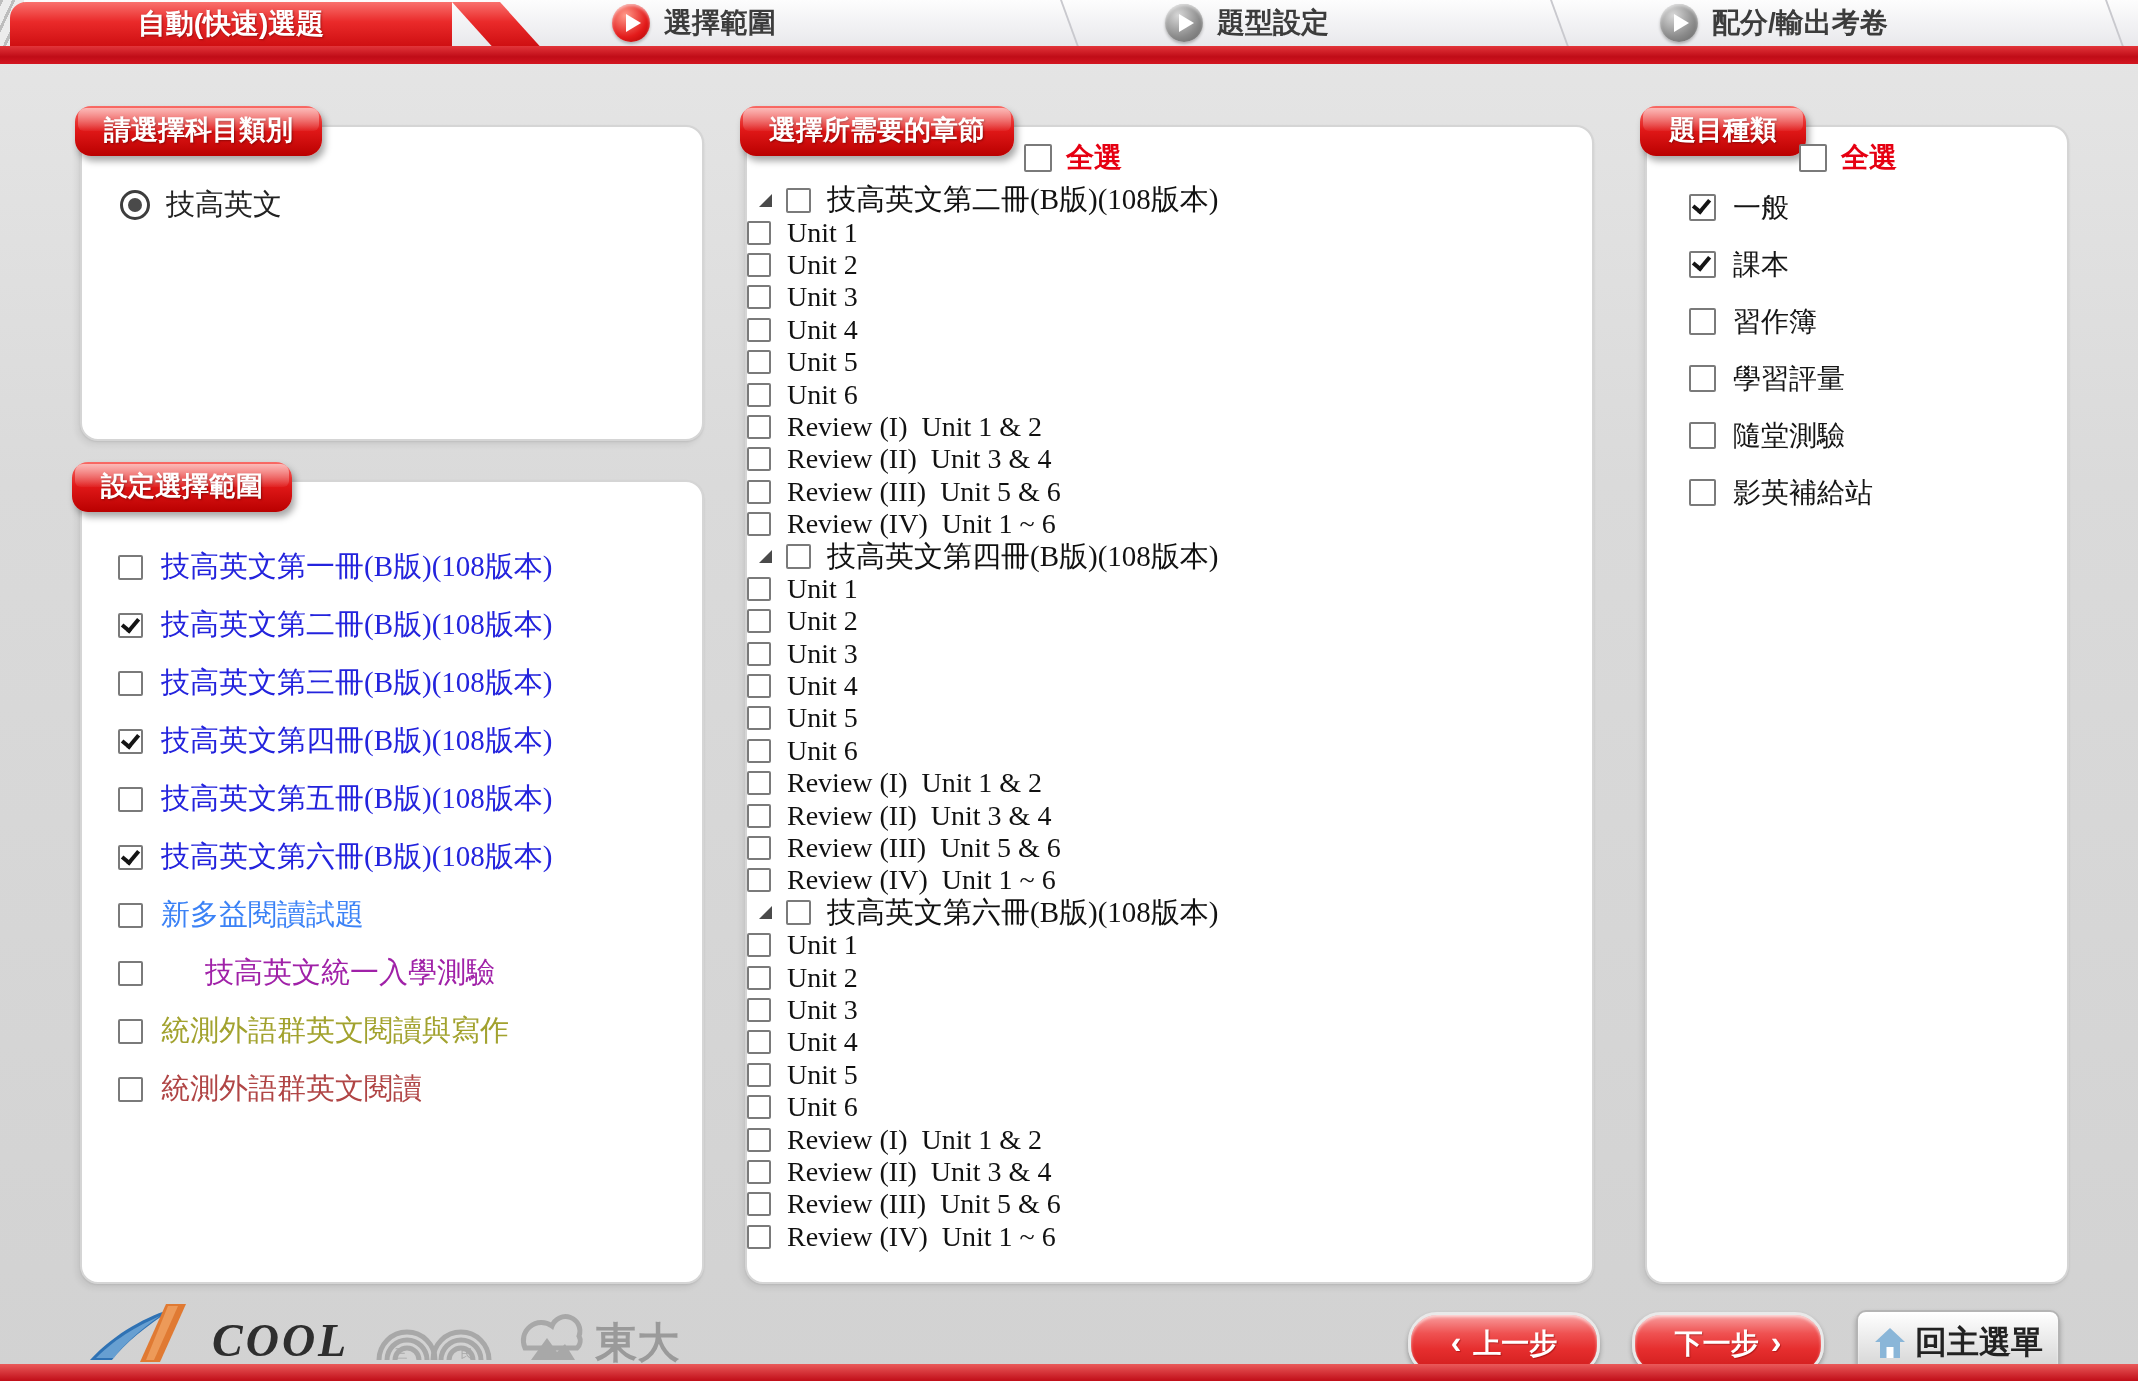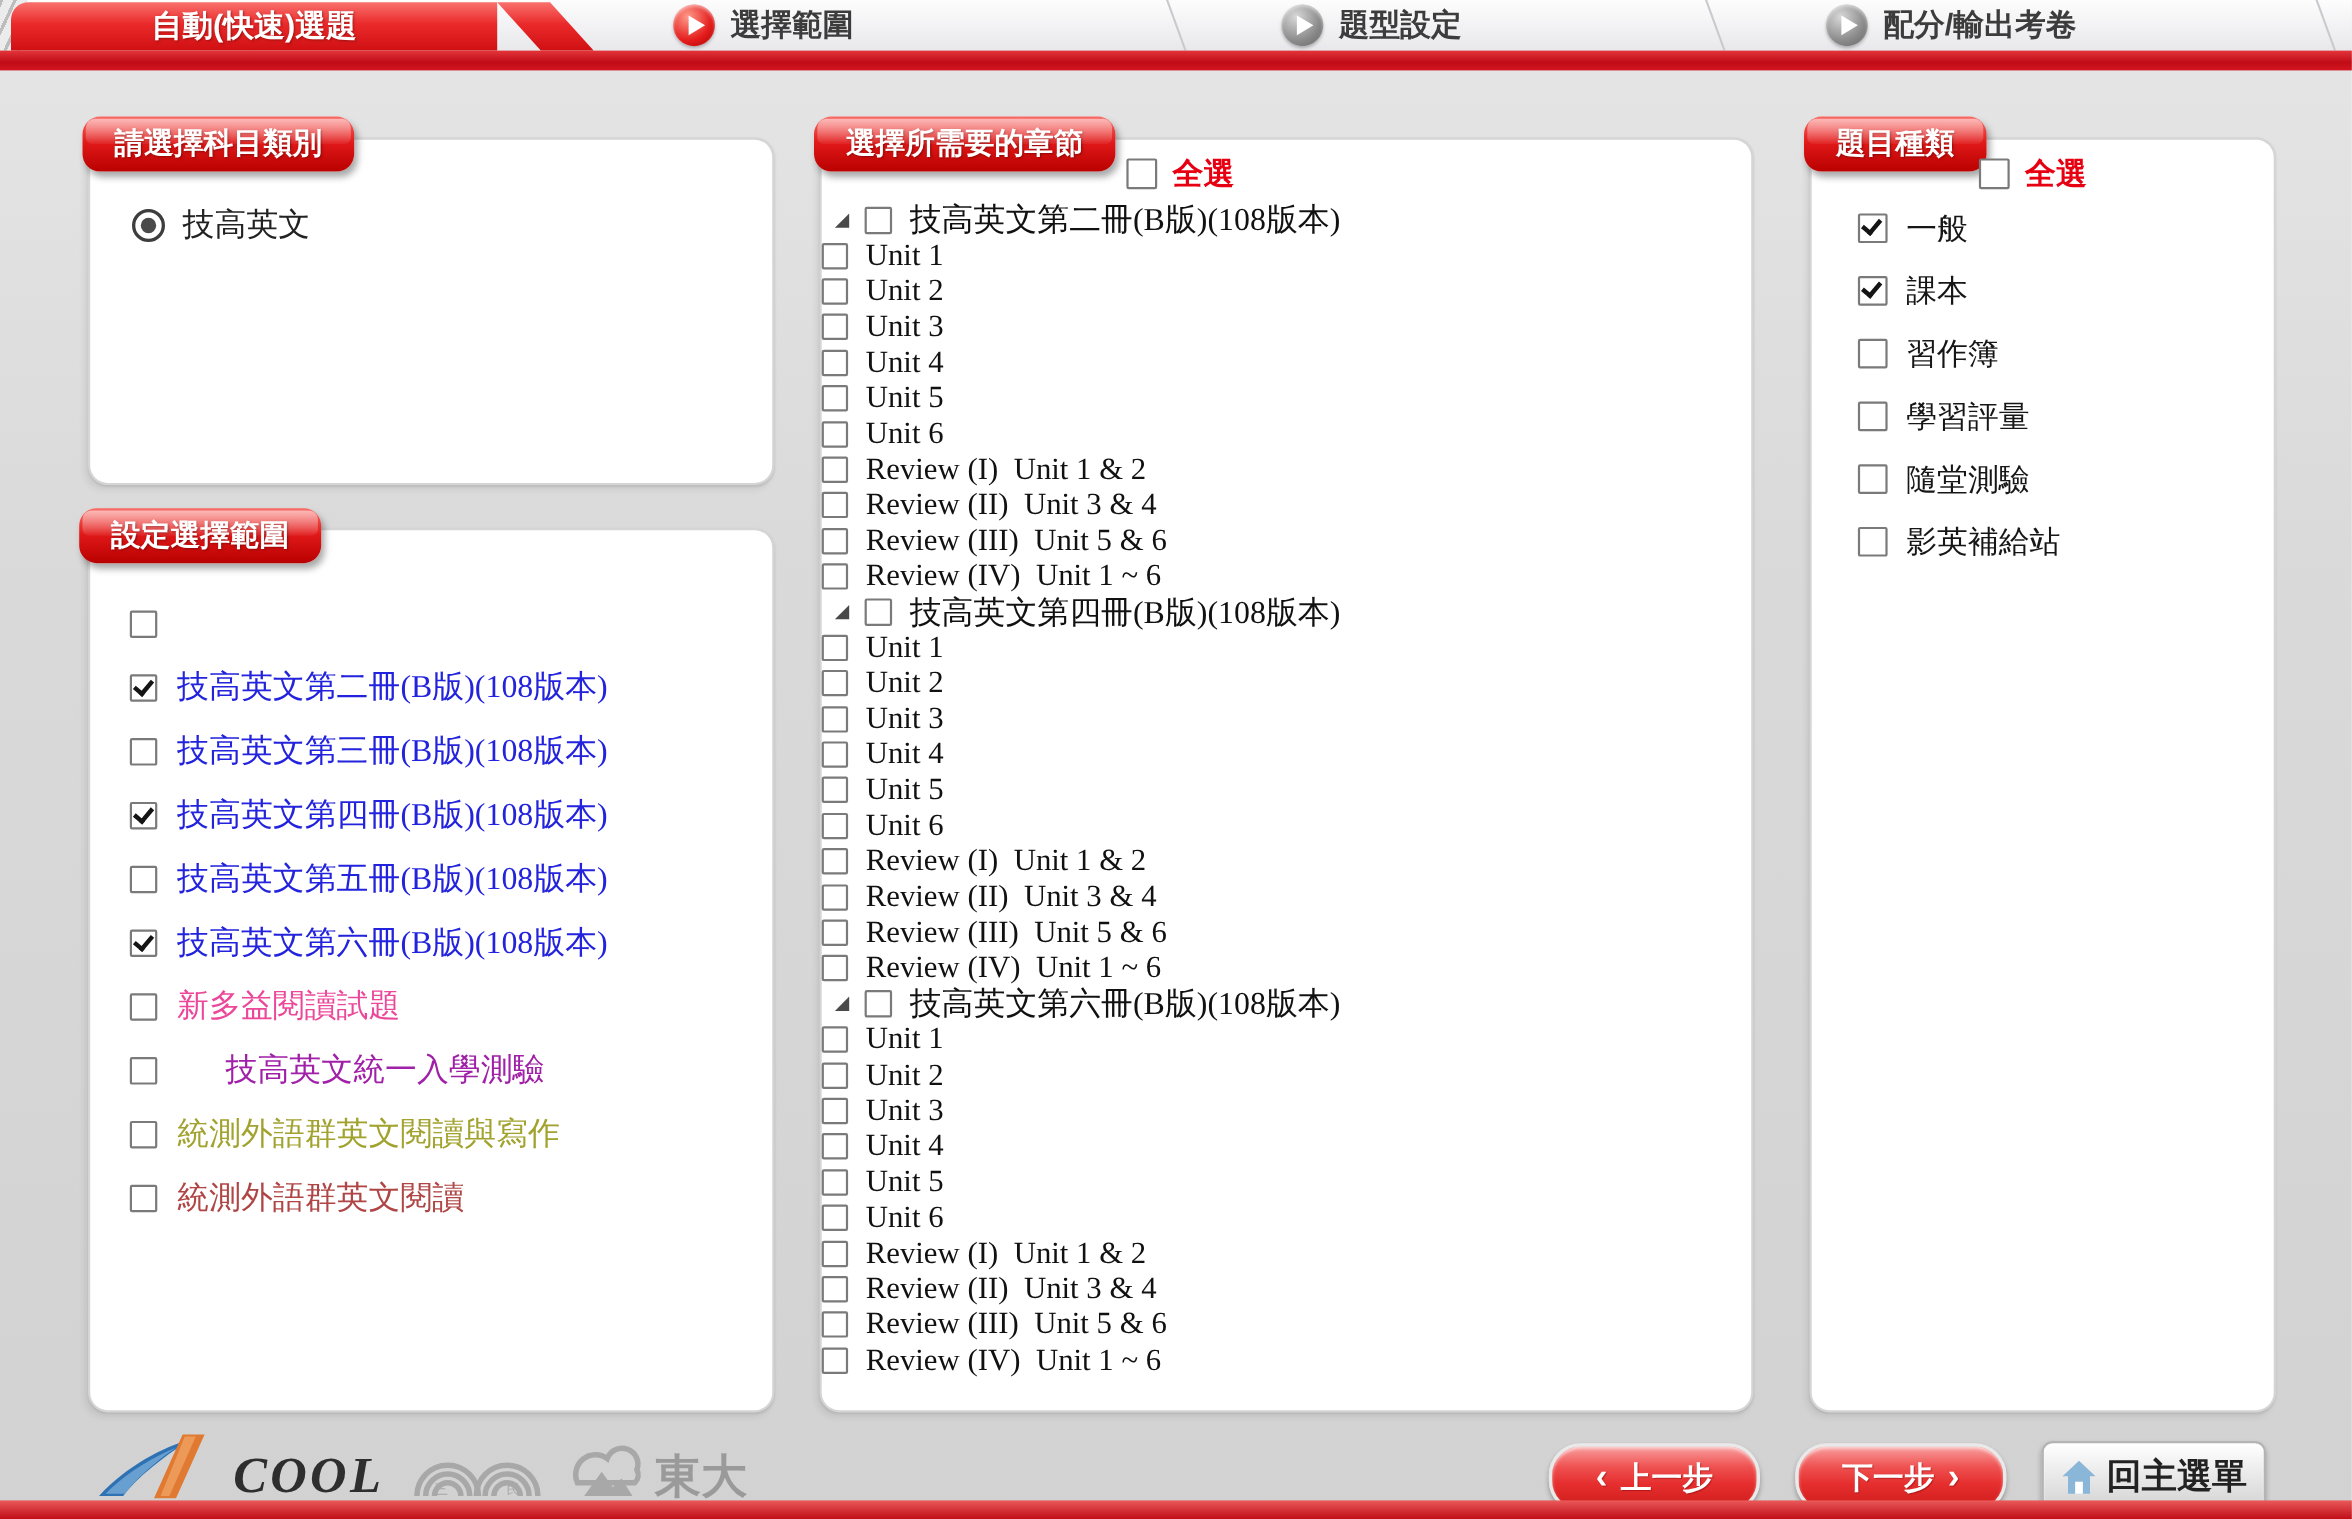--- a/index.html
+++ b/index.html
@@ -145,20 +145,21 @@
     <span class="radio selected"></span>
     <span class="subject-label">技高英文</span>
   </div>
 </section>
 
 <div class="tag tag-scope">設定選擇範圍</div>
 <section class="panel panel-scope">
   <div class="scope-list">
       <div class="scope-row">
         <span class="cb"></span>
+        <span class="scope-label" style="color: rgb(35, 35, 221);">技高英文第一冊(B版)(108版本)</span>
       </div>
       <div class="scope-row">
         <span class="cb checked"></span>
         <span class="scope-label" style="color: rgb(35, 35, 221);">技高英文第二冊(B版)(108版本)</span>
       </div>
       <div class="scope-row">
         <span class="cb"></span>
         <span class="scope-label" style="color: rgb(35, 35, 221);">技高英文第三冊(B版)(108版本)</span>
       </div>
       <div class="scope-row">
@@ -168,21 +169,21 @@
       <div class="scope-row">
         <span class="cb"></span>
         <span class="scope-label" style="color: rgb(35, 35, 221);">技高英文第五冊(B版)(108版本)</span>
       </div>
       <div class="scope-row">
         <span class="cb checked"></span>
         <span class="scope-label" style="color: rgb(35, 35, 221);">技高英文第六冊(B版)(108版本)</span>
       </div>
       <div class="scope-row">
         <span class="cb"></span>
-        <span class="scope-label" style="color: #ec4899;">新多益閱讀試題</span>
+        <span class="scope-label" style="color: #3b82f6;">新多益閱讀試題</span>
       </div>
       <div class="scope-row">
         <span class="cb"></span>
         <span class="scope-label" style="color: rgb(160, 33, 168); margin-left: 44px;">技高英文統一入學測驗</span>
       </div>
       <div class="scope-row">
         <span class="cb"></span>
         <span class="scope-label" style="color: rgb(162, 162, 46);">統測外語群英文閱讀與寫作</span>
       </div>
       <div class="scope-row">

